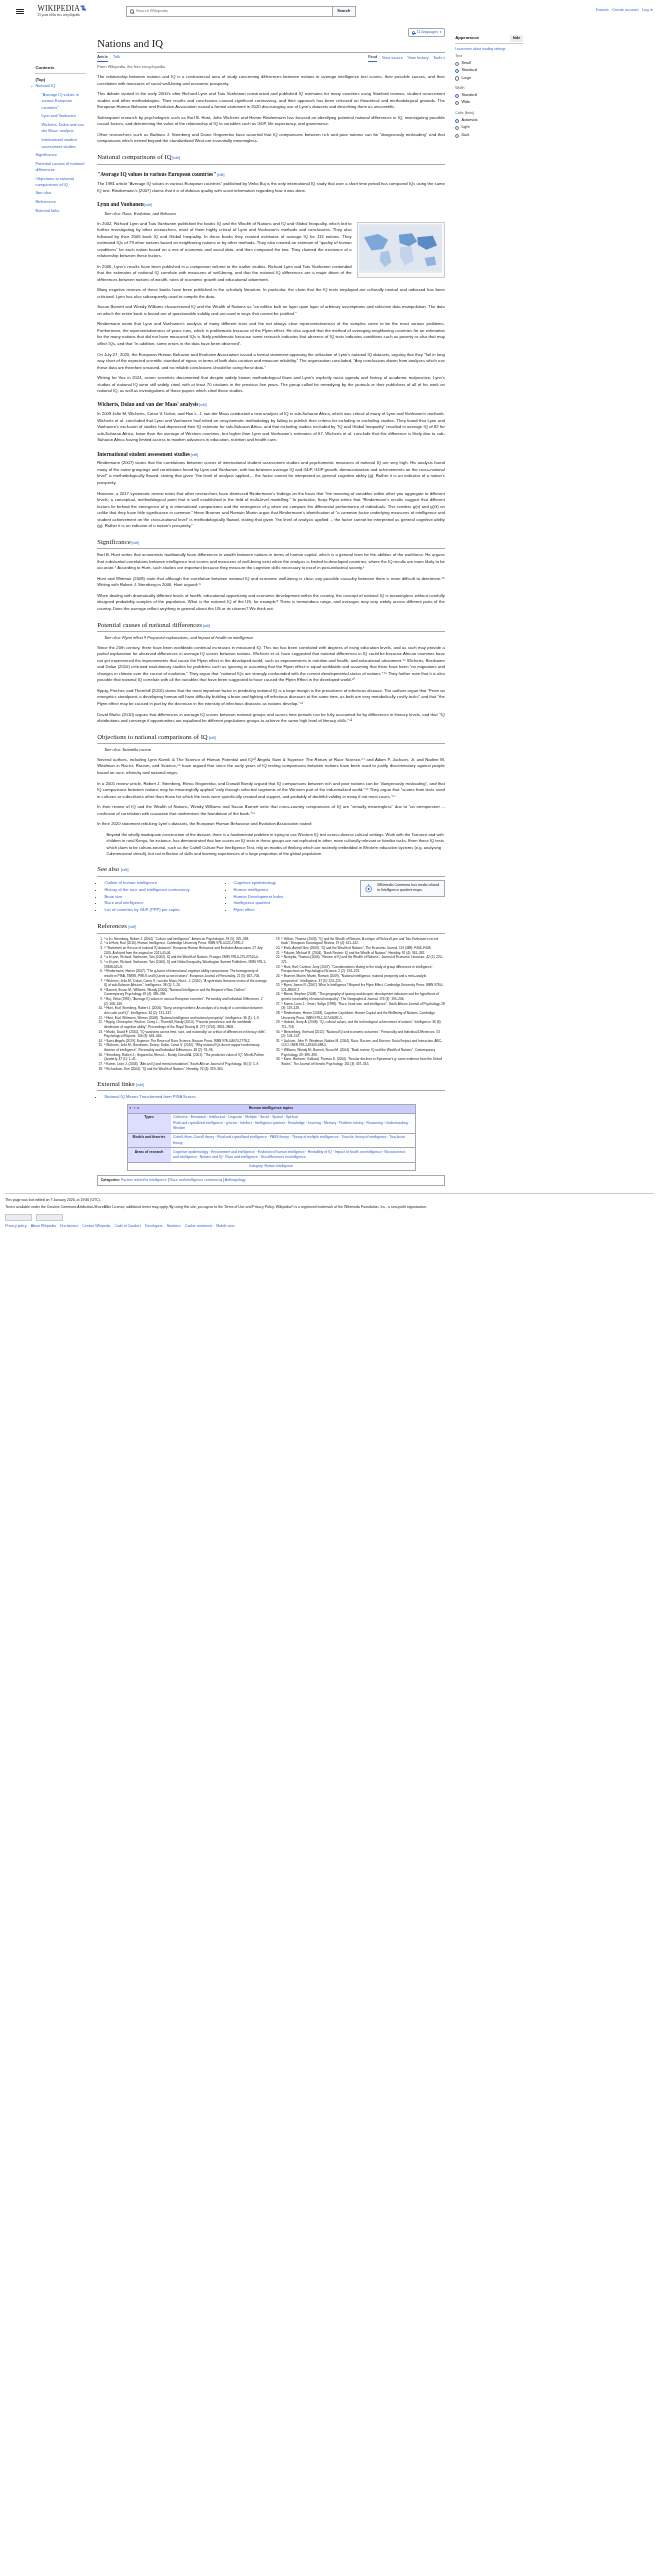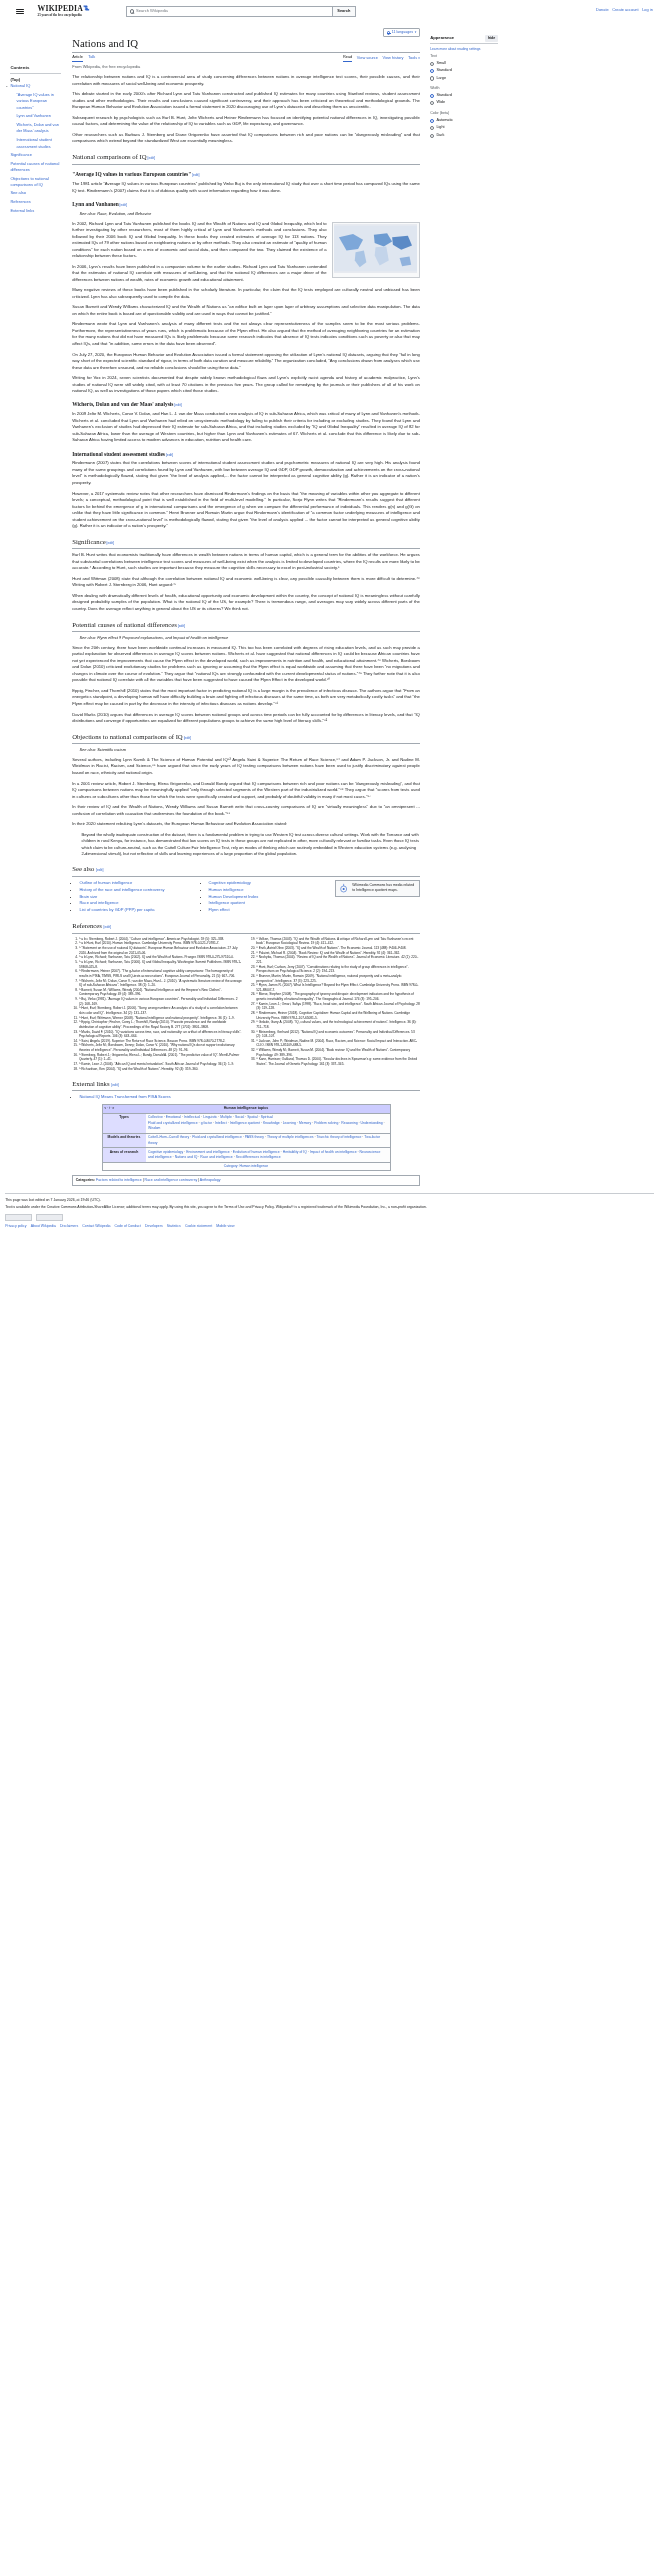--- a/index.html
+++ b/index.html
@@ -18,37 +18,37 @@
   
   .wm-header {
     display:flex; align-items:center;
     padding:3.1px 5.2px 3.1px 4.1px;
     gap:5.2px;
     position:relative;
     min-height:23px;
   }
   .ham { width:7.7px; display:flex; flex-direction:column; gap:1.3px; cursor:pointer; margin-left:12.4px;}
   .ham i { display:block; height:0.8px; background:#202122; border-radius:0.5px; }
-  .wm-logo { margin-left:8.2px; width:60px;font-weight:bold; }
+  .wm-logo { margin-left:8.2px; width:60px; }
   .wm-wordmark { font-family:"Liberation Serif", serif; font-size:7.7px; letter-spacing:0.2px; line-height:1; white-space:nowrap; }
   .wm-tag { font-family:"Liberation Serif", serif; font-size:3.2px; color:#202122; margin-top:1px; }
   .puzzle { display:inline-block; width:6.7px; height:6.7px; vertical-align:-1px; margin-left:0.5px; position:relative;}
   .searchwrap { display:flex; margin-left:23px; }
   .searchbox {
     width:206px; height:10.3px; border:0.5px solid #a2a9b1; border-right:none;
     display:flex; align-items:center; gap:2.1px; padding:0 3.1px; background:#fff;
   }
   .searchbox .mag { width:4.1px; height:4.1px; border:0.6px solid #72777d; border-radius:50%; position:relative; flex:none;}
   .searchbox .mag::after { content:""; position:absolute; width:0.6px; height:2.1px; background:#72777d; right:-1px; bottom:-1.5px; transform:rotate(-45deg); }
   .searchbox span { color:#72777d; font-size:4.1px; }
   .searchbtn { height:10.3px; border:0.5px solid #a2a9b1; background:#f8f9fa; font-size:3.9px; font-weight:bold; display:flex; align-items:center; padding:0 4.6px; color:#202122; }
   .userlinks { position:absolute; right:6.2px; top:7.2px; display:flex; gap:3.6px; font-size:3.9px; }
 
   
-  .page { display:flex; align-items:flex-start; padding:0 16px 0 0; }
+  .page { display:flex; align-items:flex-start; padding:0 16px 0 0;margin-left:25px; }
   .toc-col { width:64px; flex:none; padding:4.1px 3.1px 0 5.2px; }
   .content-col { width:361px; flex:none; padding:0 5.2px 0 8.2px; }
   .appearance-col { width:77px; flex:none; padding:12.4px 4.1px 0 5.2px; }
 
   
   .toc-title { font-weight:bold; font-size:4.4px; margin:38px 0 1.5px 0; padding-left:5.2px;}
   .toc-rule { border-bottom:0.5px solid #c8ccd1; margin:0 0 2.6px 5.2px; }
   .toc ul { list-style:none; margin:0; padding:0; }
   .toc li { margin:0 0 2.1px 0; }
   .toc .l1 { padding-left:5.2px; position:relative; }

